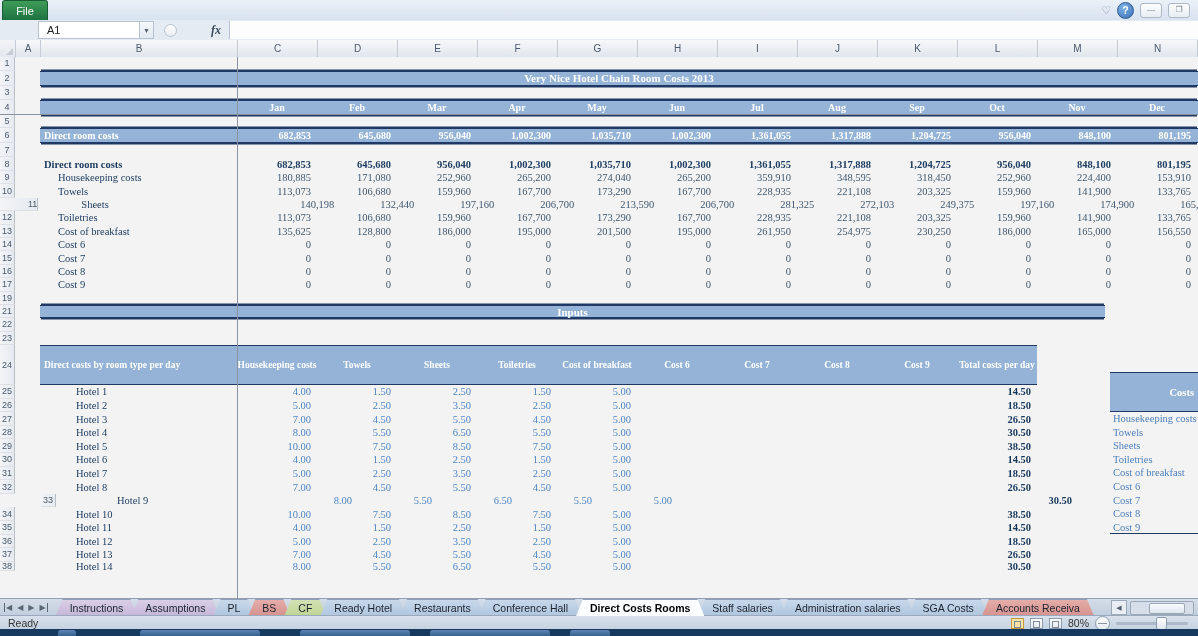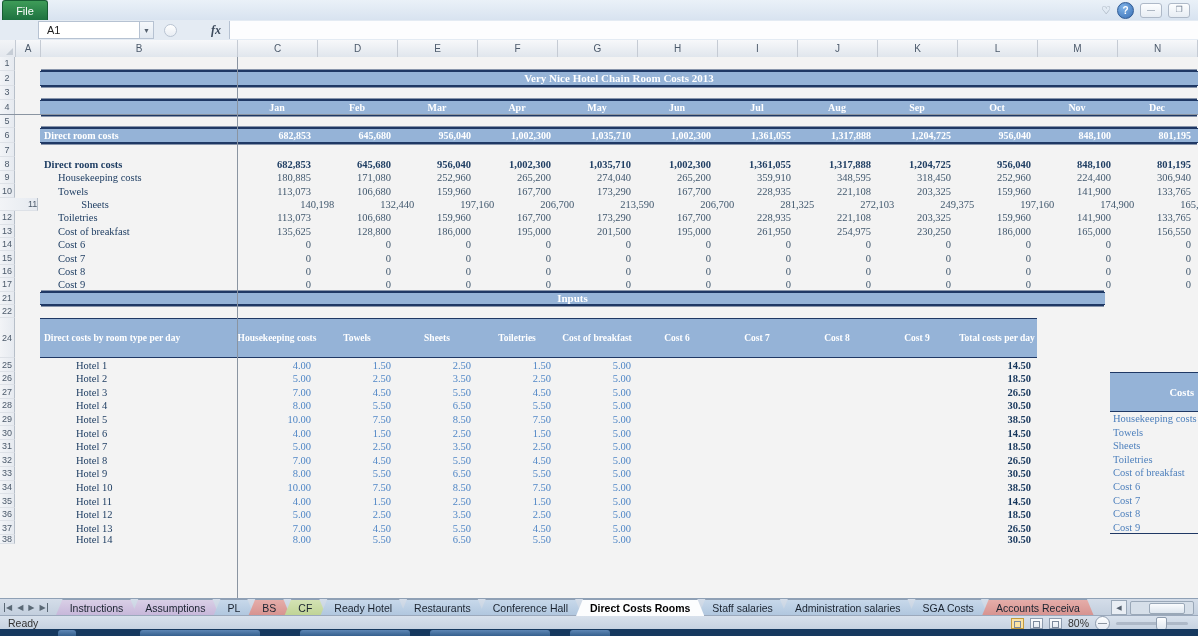--- a/index.html
+++ b/index.html
@@ -224,21 +224,21 @@
         <div class="cell num" style="flex: 0 0 80px; text-align: right;">171,080</div>
         <div class="cell num" style="flex: 0 0 80px;">252,960</div>
         <div class="cell num" style="flex: 0 0 80px;">265,200</div>
         <div class="cell num" style="flex: 0 0 80px;">274,040</div>
         <div class="cell num" style="flex: 0 0 80px;">265,200</div>
         <div class="cell num" style="flex: 0 0 80px;">359,910</div>
         <div class="cell num" style="flex: 0 0 80px;">348,595</div>
         <div class="cell num" style="flex: 0 0 80px;">318,450</div>
         <div class="cell num" style="flex: 0 0 80px;">252,960</div>
         <div class="cell num" style="flex: 0 0 80px;">224,400</div>
-        <div class="cell num" style="flex: 0 0 80px;">306,940</div>
+        <div class="cell num" style="flex: 0 0 80px;">153,910</div>
       </div>
       <div class="srow" style="height: 13.4px;">
         <div class="rn" style="flex: 0 0 15px;">10</div>
         <div class="sp" style="flex: 0 0 25px;"></div>
         <div class="bcell lab" style="flex: 0 0 197px; padding-left: 18px; box-sizing: border-box;">Towels</div>
         <div class="cell num" style="flex: 0 0 80px;">113,073</div>
         <div class="cell num" style="flex: 0 0 80px;">106,680</div>
         <div class="cell num" style="flex: 0 0 80px;">159,960</div>
         <div class="cell num" style="flex: 0 0 80px;">167,700</div>
         <div class="cell num" style="flex: 0 0 80px;">173,290</div>
@@ -363,26 +363,34 @@
         <div class="cell num" style="flex: 0 0 80px;">0</div>
         <div class="cell num" style="flex: 0 0 80px;">0</div>
         <div class="cell num" style="flex: 0 0 80px;">0</div>
         <div class="cell num" style="flex: 0 0 80px;">0</div>
         <div class="cell num" style="flex: 0 0 80px;">0</div>
         <div class="cell num" style="flex: 0 0 80px;">0</div>
         <div class="cell num" style="flex: 0 0 80px;">0</div>
         <div class="cell num" style="flex: 0 0 80px;">0</div>
       </div>
       <div class="srow" style="height: 13.4px;">
+        <div class="rn" style="flex: 0 0 15px;">19</div>
+        <div class="sp" style="flex: 0 0 25px;"></div>
+      </div>
+      <div class="srow" style="height: 13.4px;">
         <div class="rn" style="flex: 0 0 15px;">21</div>
         <div class="sp" style="flex: 0 0 25px;"></div>
         <div class="band band-title" style="flex: 0 0 1065px;">Inputs</div>
       </div>
       <div class="srow" style="height: 13.4px;">
         <div class="rn" style="flex: 0 0 15px;">22</div>
+        <div class="sp" style="flex: 0 0 25px;"></div>
+      </div>
+      <div class="srow" style="height: 13.4px;">
+        <div class="rn" style="flex: 0 0 15px;">23</div>
         <div class="sp" style="flex: 0 0 25px;"></div>
       </div>
       <div class="srow" style="height: 40px;">
         <div class="rn" style="flex: 0 0 15px;">24</div>
         <div class="sp" style="flex: 0 0 25px;"></div>
         <div class="hband" style="flex: 0 0 997px;">
           <div class="bcell hcell" style="flex: 0 0 197px; justify-content: flex-start; text-align: left; padding-left: 4px;">Direct costs by room type per day</div>
           <div class="cell hcell" style="flex: 0 0 80px;">Housekeeping costs</div>
           <div class="cell hcell" style="flex: 0 0 80px;">Towels</div>
           <div class="cell hcell" style="flex: 0 0 80px;">Sheets</div>
@@ -508,21 +516,21 @@
         <div class="cell num inp" style="flex: 0 0 80px;">4.50</div>
         <div class="cell num inp" style="flex: 0 0 80px;">5.50</div>
         <div class="cell num inp" style="flex: 0 0 80px;">4.50</div>
         <div class="cell num inp" style="flex: 0 0 80px;">5.00</div>
         <div class="cell" style="flex: 0 0 80px;"></div>
         <div class="cell" style="flex: 0 0 80px;"></div>
         <div class="cell" style="flex: 0 0 80px;"></div>
         <div class="cell" style="flex: 0 0 80px;"></div>
         <div class="cell num tot" style="flex: 0 0 80px;">26.50</div>
       </div>
-      <div class="srow" style="height: 13.6px;">
+      <div class="srow" style="height: 13.6px; padding-left: 41px;">
         <div class="rn" style="flex: 0 0 15px;">33</div>
         <div class="sp" style="flex: 0 0 25px;"></div>
         <div class="bcell lab" style="flex: 0 0 197px; padding-left: 36px; box-sizing: border-box;">Hotel 9</div>
         <div class="cell num inp" style="flex: 0 0 80px;">8.00</div>
         <div class="cell num inp" style="flex: 0 0 80px;">5.50</div>
         <div class="cell num inp" style="flex: 0 0 80px;">6.50</div>
         <div class="cell num inp" style="flex: 0 0 80px;">5.50</div>
         <div class="cell num inp" style="flex: 0 0 80px;">5.00</div>
         <div class="cell" style="flex: 0 0 80px;"></div>
         <div class="cell" style="flex: 0 0 80px;"></div>

